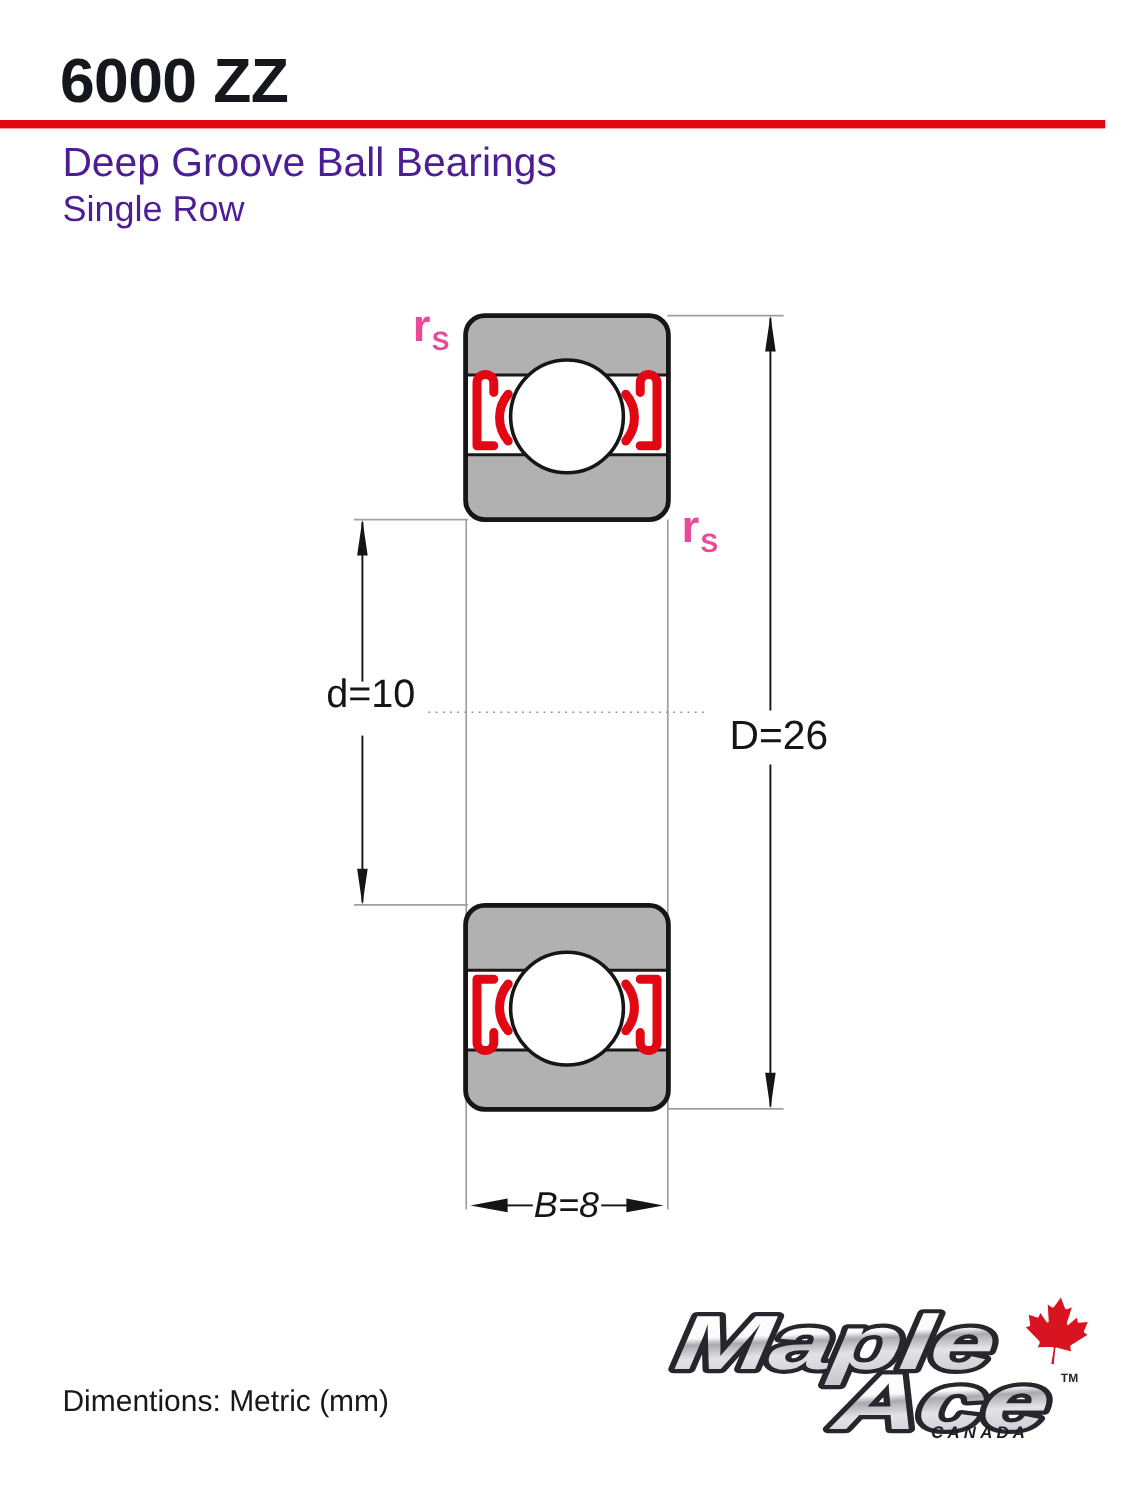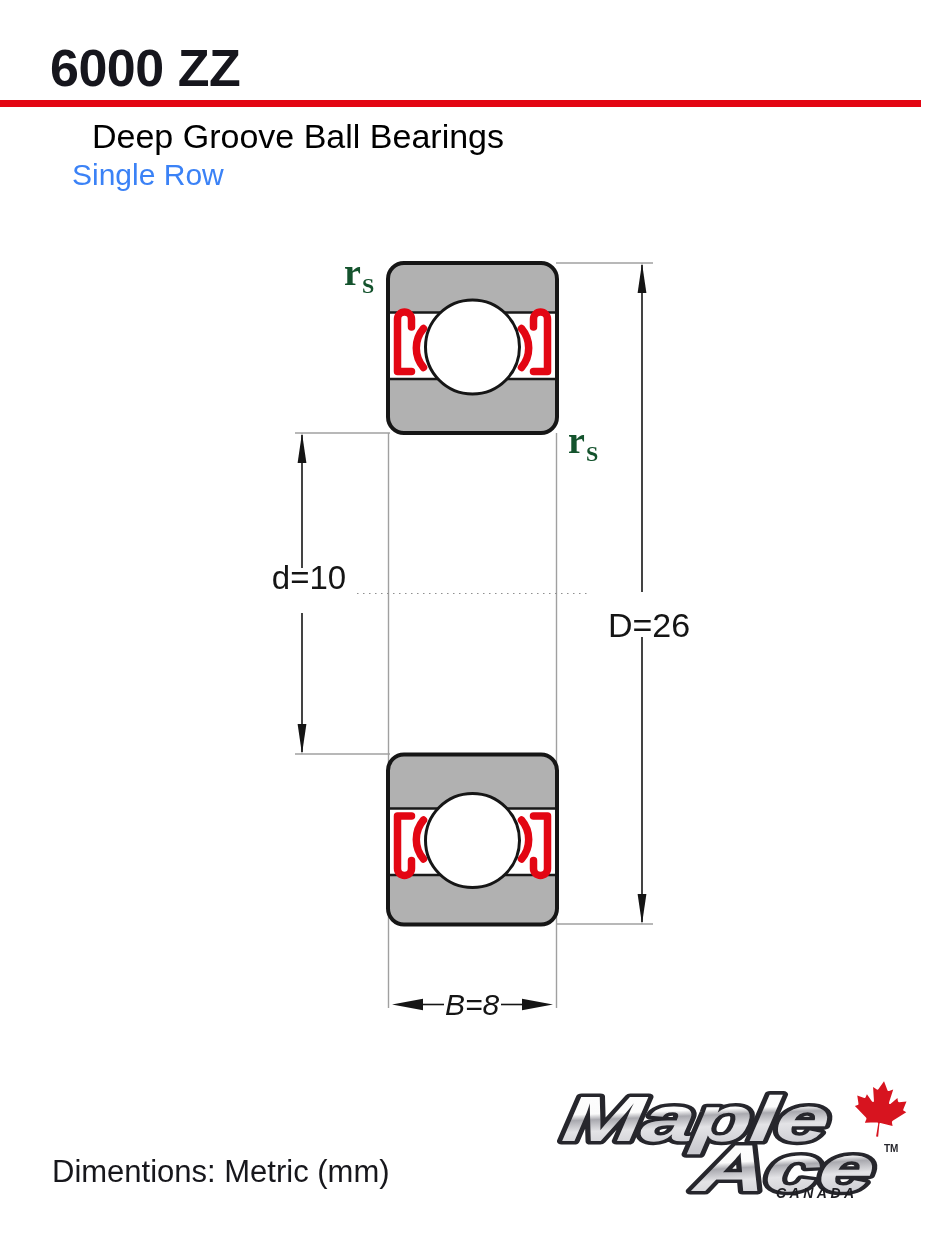--- a/index.html
+++ b/index.html
@@ -11,51 +11,51 @@
   .title{
     position:absolute;left:50px;top:42px;font-size:52px;font-weight:700;
     letter-spacing:-0.5px;line-height:1;color:#16161d;
   }
   .rule{
     position:absolute;left:0;top:100px;width:941px;height:7px;
     background:var(--accent-red,#e30613);
   }
   .subtitle{
     position:absolute;left:52px;top:118px;font-size:34px;font-weight:400;
-    line-height:1.1;color:#000000;margin-left:40px;
+    line-height:1.1;color:#4c1d95;
   }
   .subtitle2{
     position:absolute;left:52px;top:158px;font-size:30px;font-weight:400;
-    line-height:1.1;color:#3b82f6;margin-left:20px;
+    line-height:1.1;color:#4c1d95;
   }
   
   .diagram{position:absolute;left:0;top:0;width:941px;height:1248px;}
   .ring{fill:var(--bearing-gray,#b1b1b1);stroke:#161616;stroke-width:4;}
   .band{fill:#ffffff;}
   .bandline{stroke:#191919;stroke-width:2.4;}
   .ball{fill:#ffffff;stroke:#161616;stroke-width:3;}
   .shield{fill:none;stroke:var(--accent-red,#e30613);stroke-width:7.5;
           stroke-linecap:round;stroke-linejoin:round;}
   .ext{stroke:var(--line-gray,#a0a0a0);stroke-width:1.4;}
   .center{stroke:#8f8f8f;stroke-width:1.2;stroke-dasharray:1.5 4.5;}
   .dim{stroke:#151515;stroke-width:1.6;}
   .arrow{fill:#151515;stroke:none;}
   
   .lbl{position:absolute;line-height:1;color:#151515;white-space:nowrap;}
   .lbl-d{left:309px;top:561px;font-size:33px;transform:translateX(-50%);}
-  .lbl-D{left:649px;top:596px;font-size:34px;transform:translateX(-50%);margin-top:12px;}
+  .lbl-D{left:649px;top:596px;font-size:34px;transform:translateX(-50%);}
   .lbl-B{left:472px;top:990px;font-size:30px;transform:translateX(-50%);font-style:italic;}
-  .rs{position:absolute;line-height:1;color:#14532d;font-weight:700;font-family:Liberation Serif, serif;}
+  .rs{position:absolute;line-height:1;color:#ec4899;font-weight:700;}
   .rs-top{left:344px;top:253px;}
   .rs-bottom{left:568px;top:421px;}
   .rs-base{font-size:38px;font-weight:700;}
   .rs-sub{font-size:22px;font-weight:700;position:relative;top:8px;left:1px;}
   
   .note{
-    position:absolute;left:52px;top:1155px;font-size:31px;font-weight:400;
+    position:absolute;left:52px;top:1155px;font-size:25px;font-weight:400;
     color:#17171c;line-height:1.1;
   }
   
   .logo{position:absolute;left:545px;top:1070px;width:400px;height:145px;}
   .lg{
     font-family:"Liberation Sans", sans-serif;font-style:italic;font-weight:700;
     fill:url(#chrome);stroke:#26262c;stroke-width:7;paint-order:stroke;
     stroke-linejoin:round;letter-spacing:-1px;
   }
   .lg-maple{font-size:64px;}

